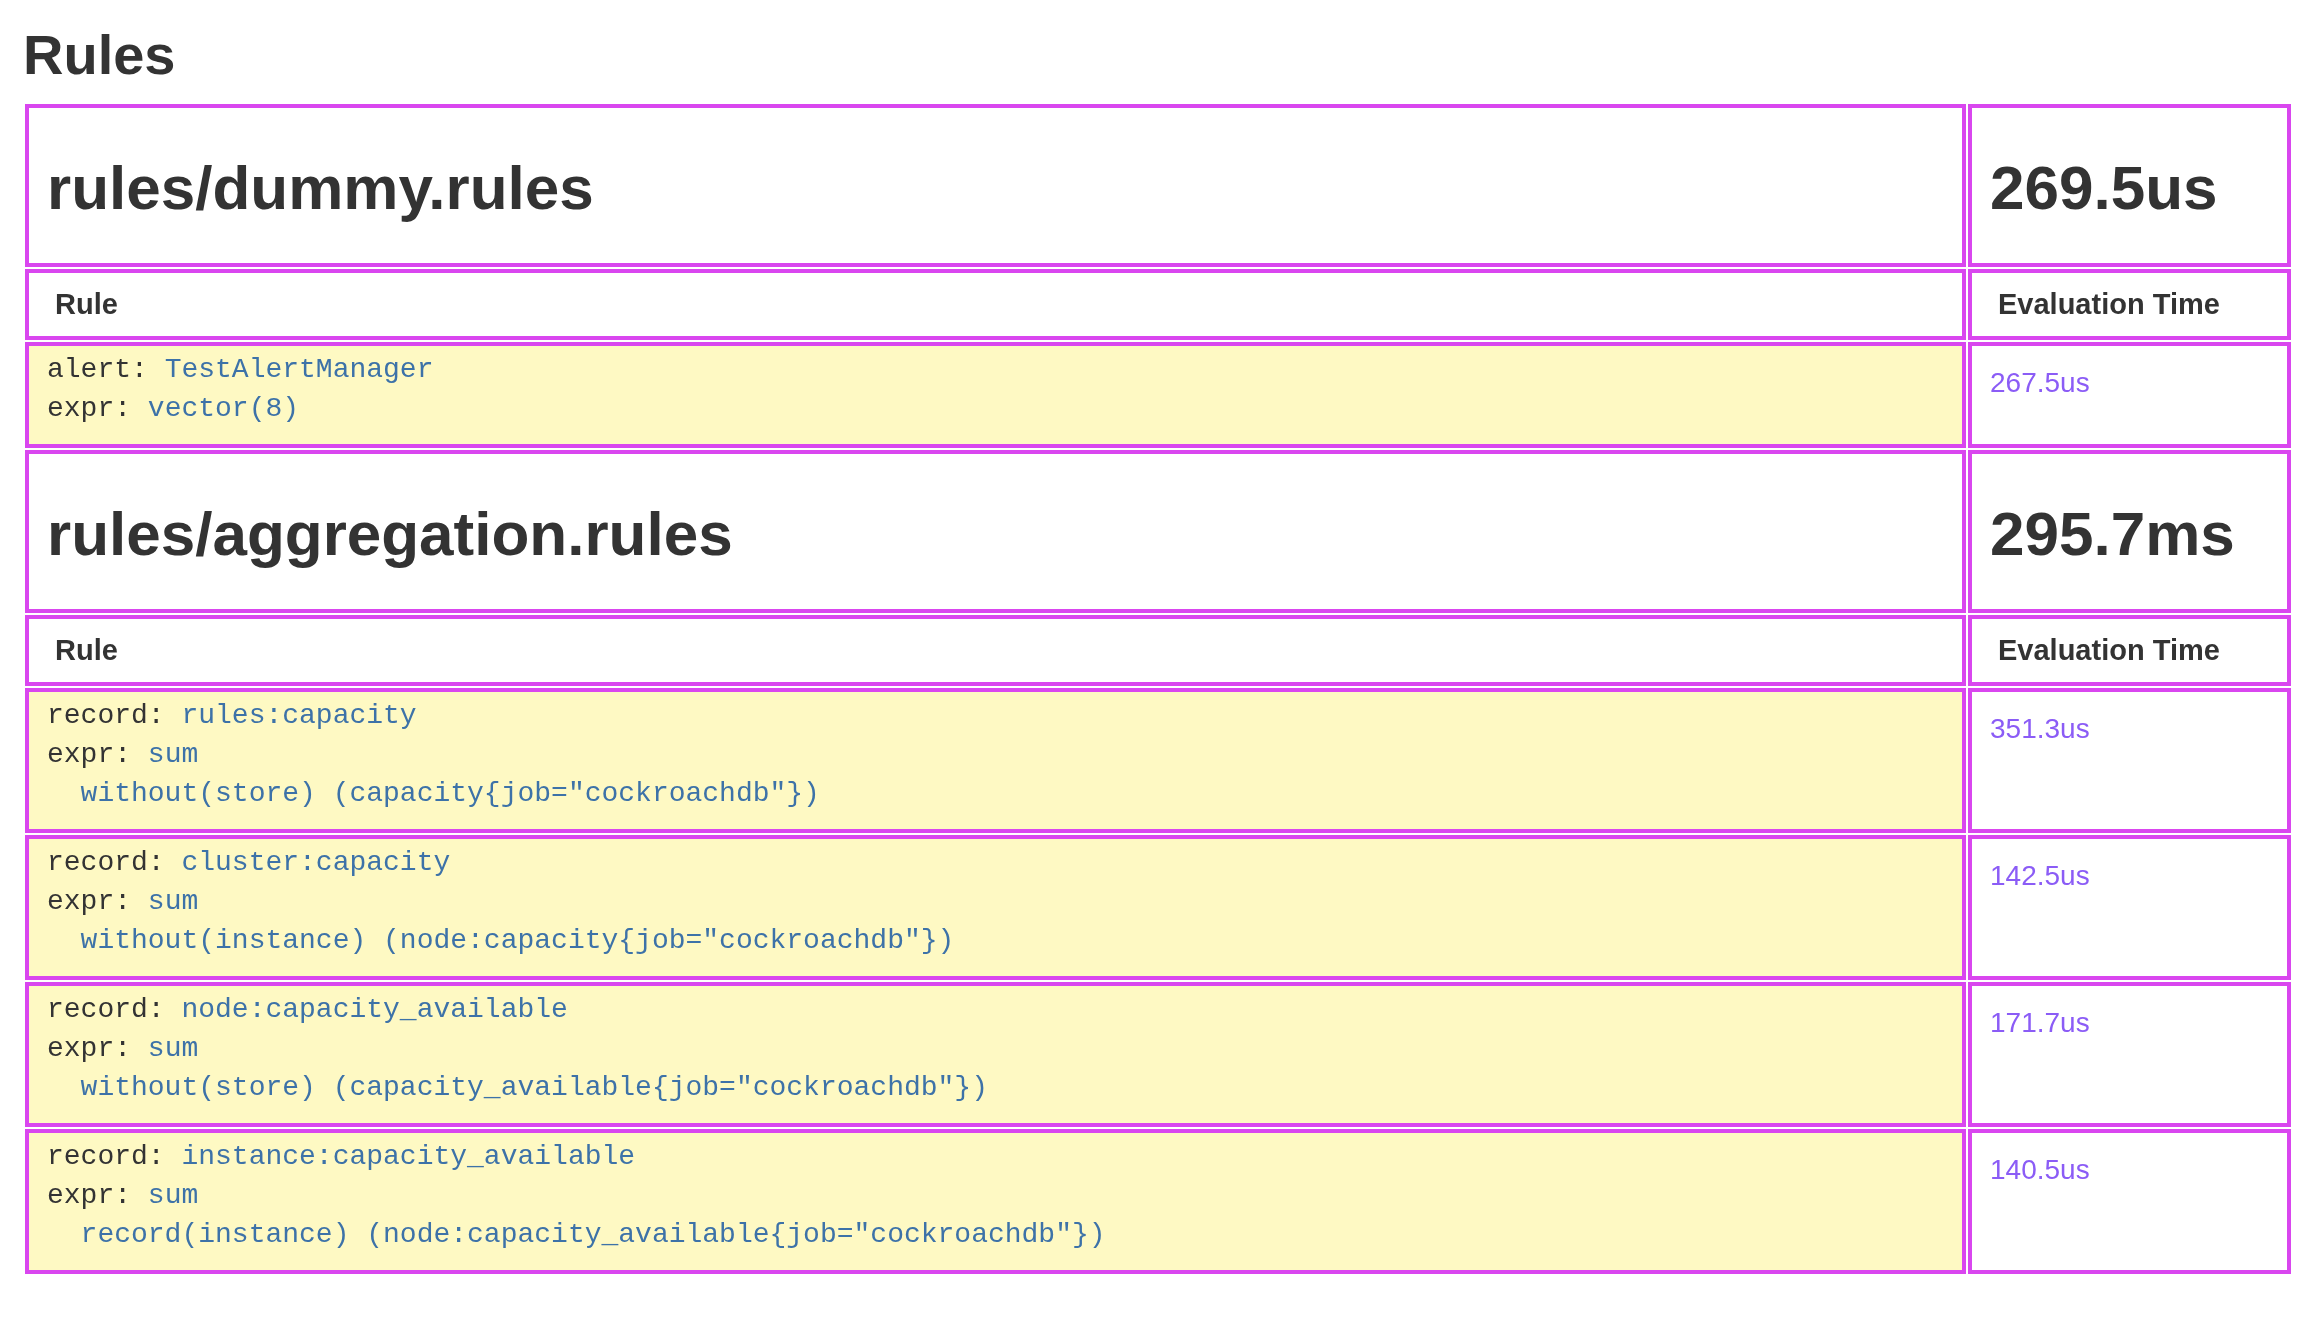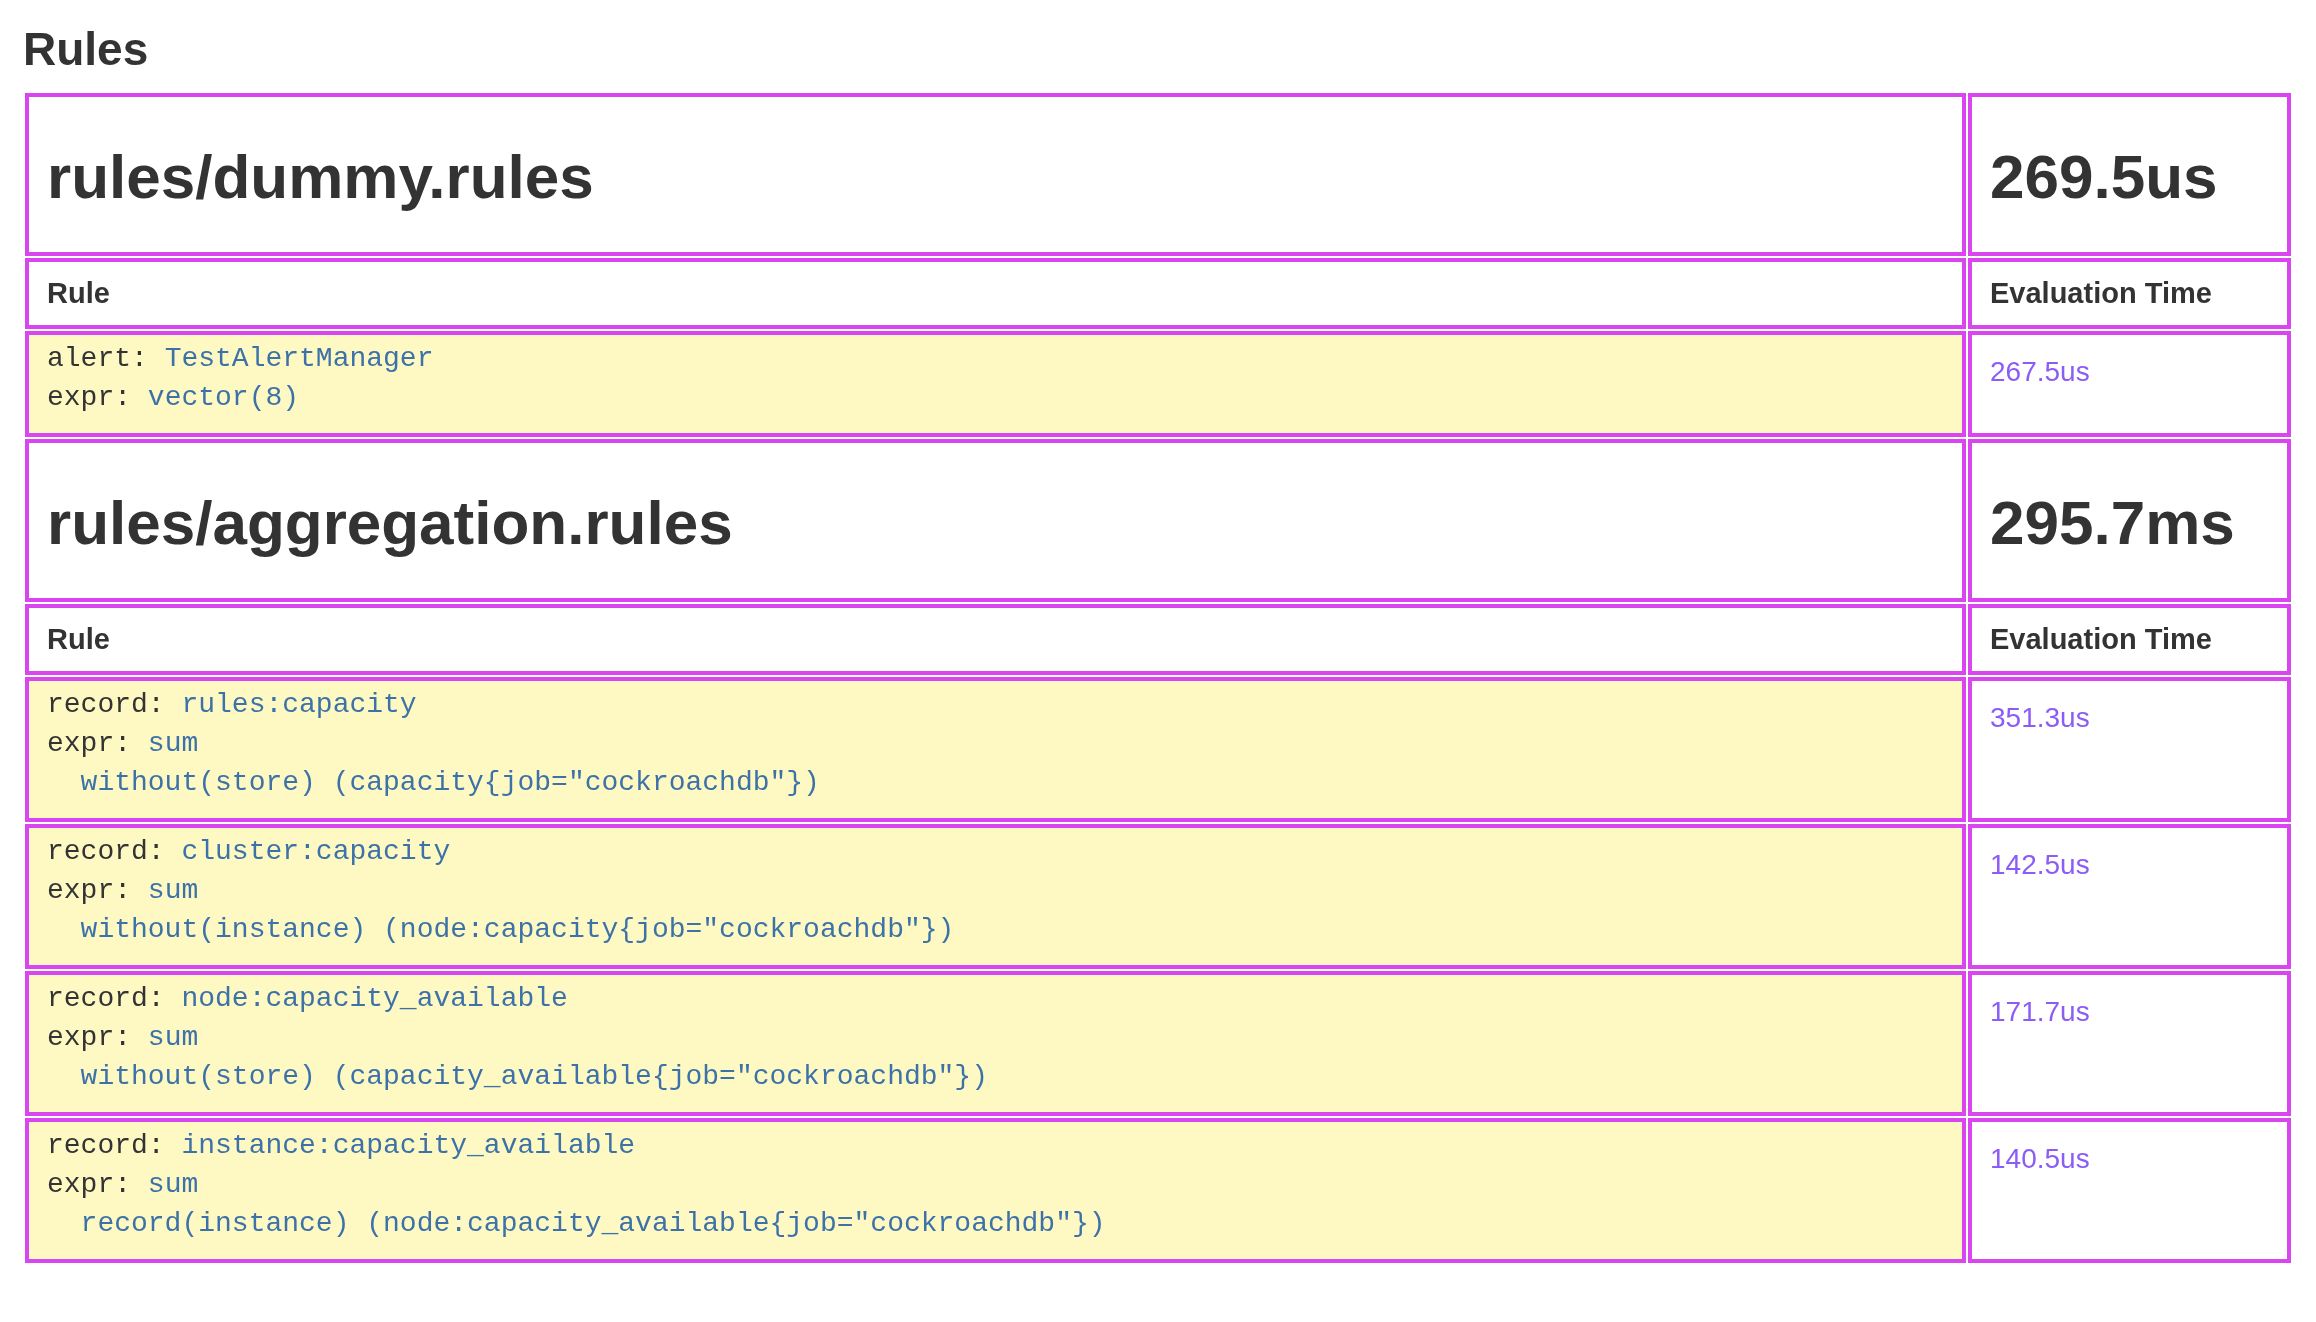--- a/index.html
+++ b/index.html
@@ -9,21 +9,21 @@
     height: 1322px;
     overflow: hidden;
     background: #ffffff;
     font-family: "Liberation Sans", "DejaVu Sans", sans-serif;
     color: #333333;
   }
   .container {
     padding: 0 23px;
   }
   h1.page-title {
-    font-size: 46px;
+    font-size: 56px;
     font-weight: bold;
     color: #333333;
     margin: 24px 0 16px 0;
     line-height: 1.1;
   }
   table.rules-table {
     width: 100%;
     border-collapse: separate;
     border-spacing: 2px;
     table-layout: fixed;
@@ -41,21 +41,21 @@
   .group-name, .group-time {
     font-size: 62px;
     font-weight: bold;
     line-height: 1.15;
     margin: 24px 0 20px 0;
     color: #333333;
     white-space: nowrap;
     overflow: hidden;
   }
   th.col-head {
-    padding: 15px 18px;
+    padding: 15px 26px;
     font-size: 29px;
     font-weight: bold;
     background: #ffffff;
     color: #333333;
   }
   td.rule-cell {
     background: #fef9c3;
     border-color: #d9d9d9;
     padding: 4px 18px 16px 18px;
   }

